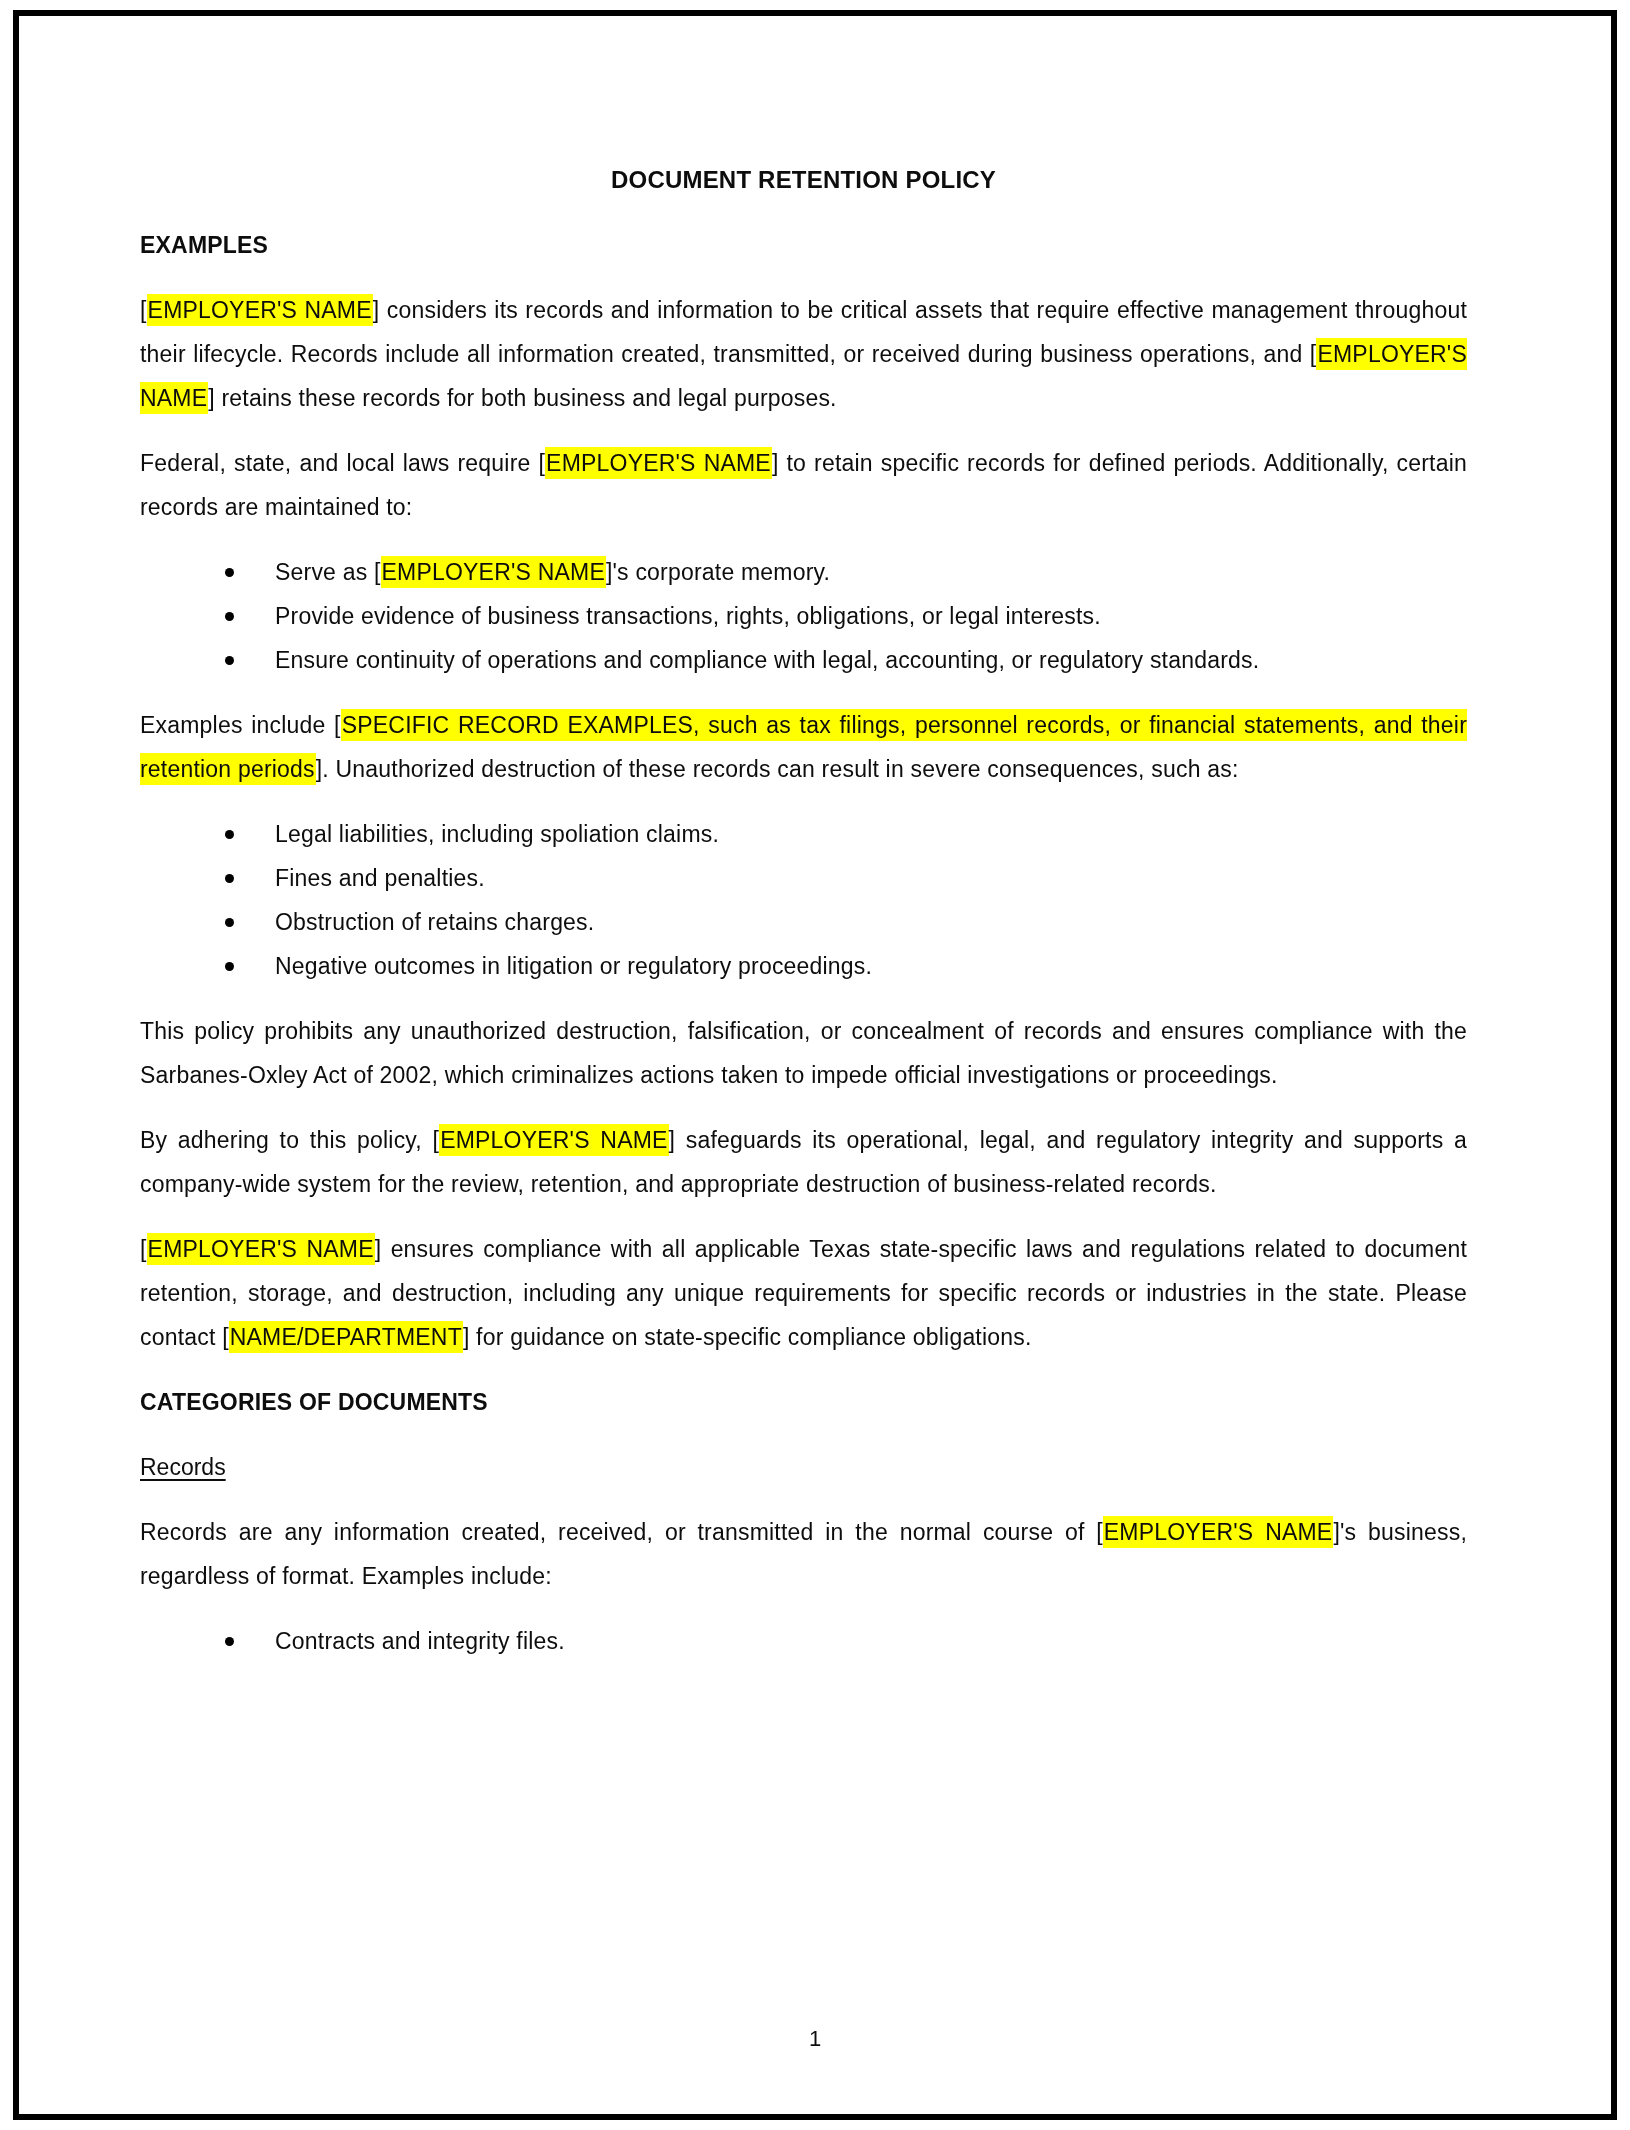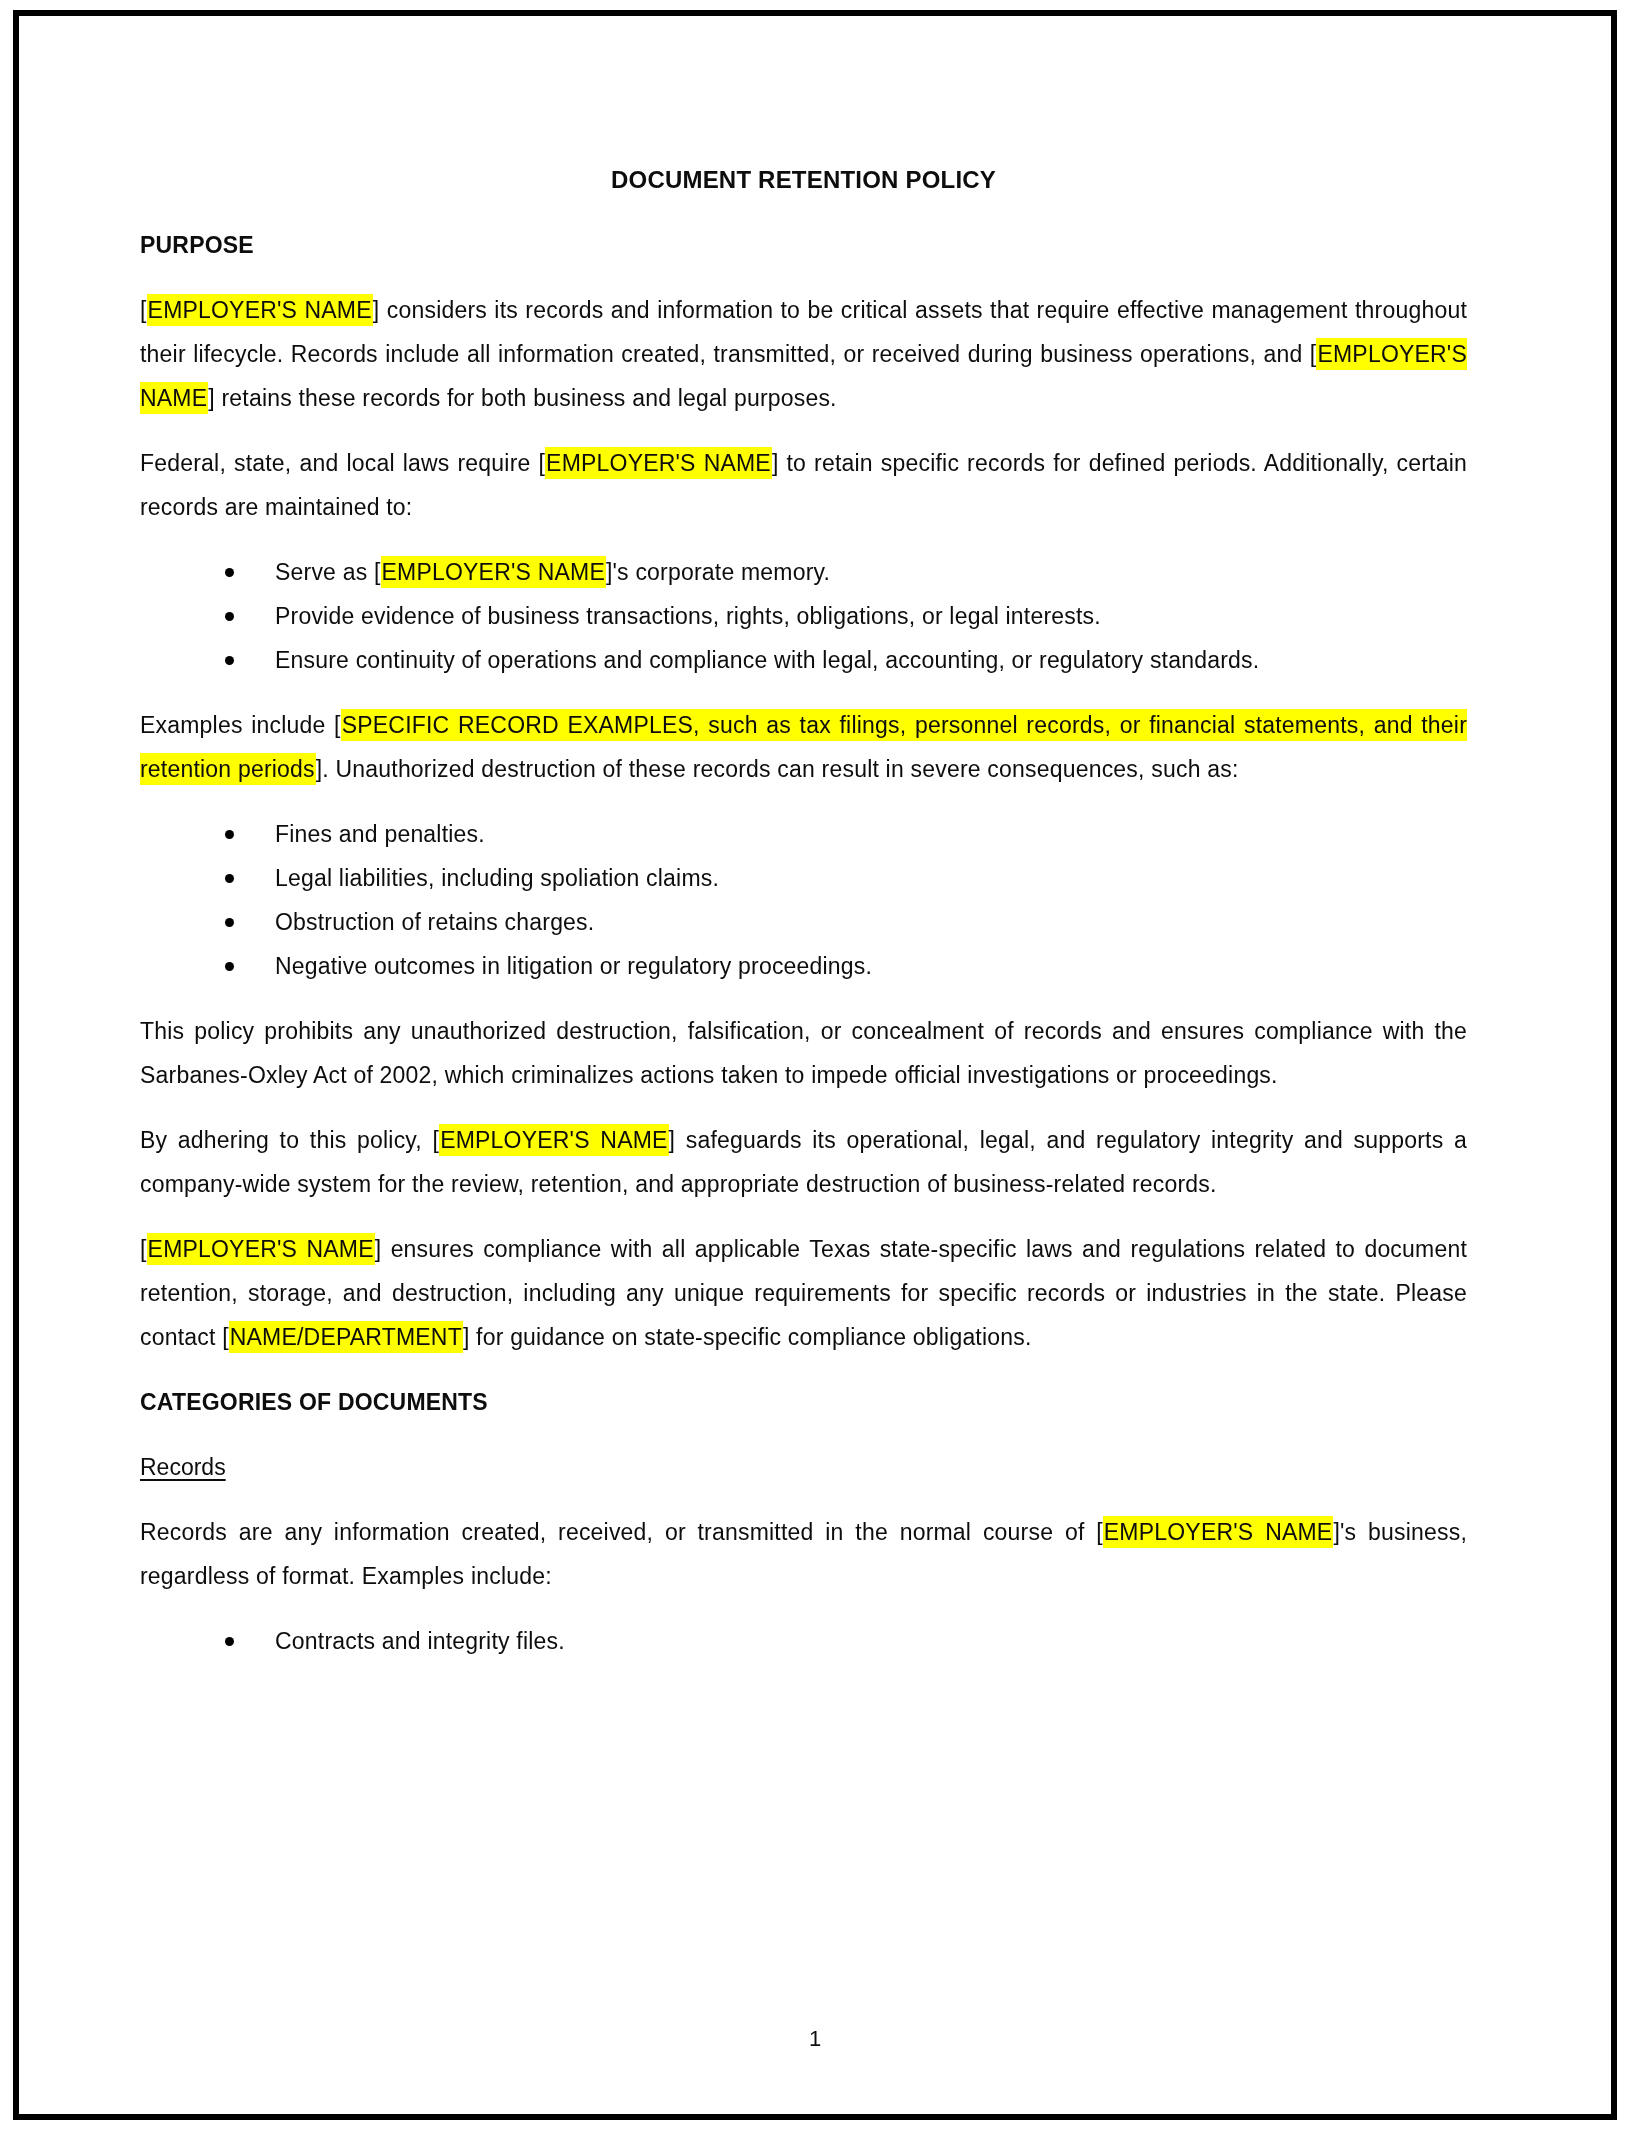--- a/index.html
+++ b/index.html
@@ -97,32 +97,32 @@
     color: #0d0d0d;
   }
 </style>
 </head>
 <body>
 
 <div class="page">
   <div class="frame"></div>
   <div class="content">
       <h1>DOCUMENT RETENTION POLICY</h1>
-      <h2>PURPOSE</h2>
+      <h2>EXAMPLES</h2>
       <p>[<mark>EMPLOYER'S NAME</mark>] considers its records and information to be critical assets that require effective management throughout their lifecycle. Records include all information created, transmitted, or received during business operations, and [<mark>EMPLOYER'S NAME</mark>] retains these records for both business and legal purposes.</p>
       <p>Federal, state, and local laws require [<mark>EMPLOYER'S NAME</mark>] to retain specific records for defined periods. Additionally, certain records are maintained to:</p>
       <ul>
         <li>Serve as [<mark>EMPLOYER'S NAME</mark>]'s corporate memory.</li>
         <li>Provide evidence of business transactions, rights, obligations, or legal interests.</li>
         <li>Ensure continuity of operations and compliance with legal, accounting, or regulatory standards.</li>
       </ul>
       <p>Examples include [<mark>SPECIFIC RECORD EXAMPLES, such as tax filings, personnel records, or financial statements, and their retention periods</mark>]. Unauthorized destruction of these records can result in severe consequences, such as:</p>
       <ul>
+        <li>Legal liabilities, including spoliation claims.</li>
         <li>Fines and penalties.</li>
-        <li>Legal liabilities, including spoliation claims.</li>
         <li>Obstruction of retains charges.</li>
         <li>Negative outcomes in litigation or regulatory proceedings.</li>
       </ul>
       <p>This policy prohibits any unauthorized destruction, falsification, or concealment of records and ensures compliance with the Sarbanes-Oxley Act of 2002, which criminalizes actions taken to impede official investigations or proceedings.</p>
       <p>By adhering to this policy, [<mark>EMPLOYER'S NAME</mark>] safeguards its operational, legal, and regulatory integrity and supports a company-wide system for the review, retention, and appropriate destruction of business-related records.</p>
       <p>[<mark>EMPLOYER'S NAME</mark>] ensures compliance with all applicable Texas state-specific laws and regulations related to document retention, storage, and destruction, including any unique requirements for specific records or industries in the state. Please contact [<mark>NAME/DEPARTMENT</mark>] for guidance on state-specific compliance obligations.</p>
       <h2>CATEGORIES OF DOCUMENTS</h2>
       <h3>Records</h3>
       <p>Records are any information created, received, or transmitted in the normal course of [<mark>EMPLOYER'S NAME</mark>]'s business, regardless of format. Examples include:</p>
       <ul>

